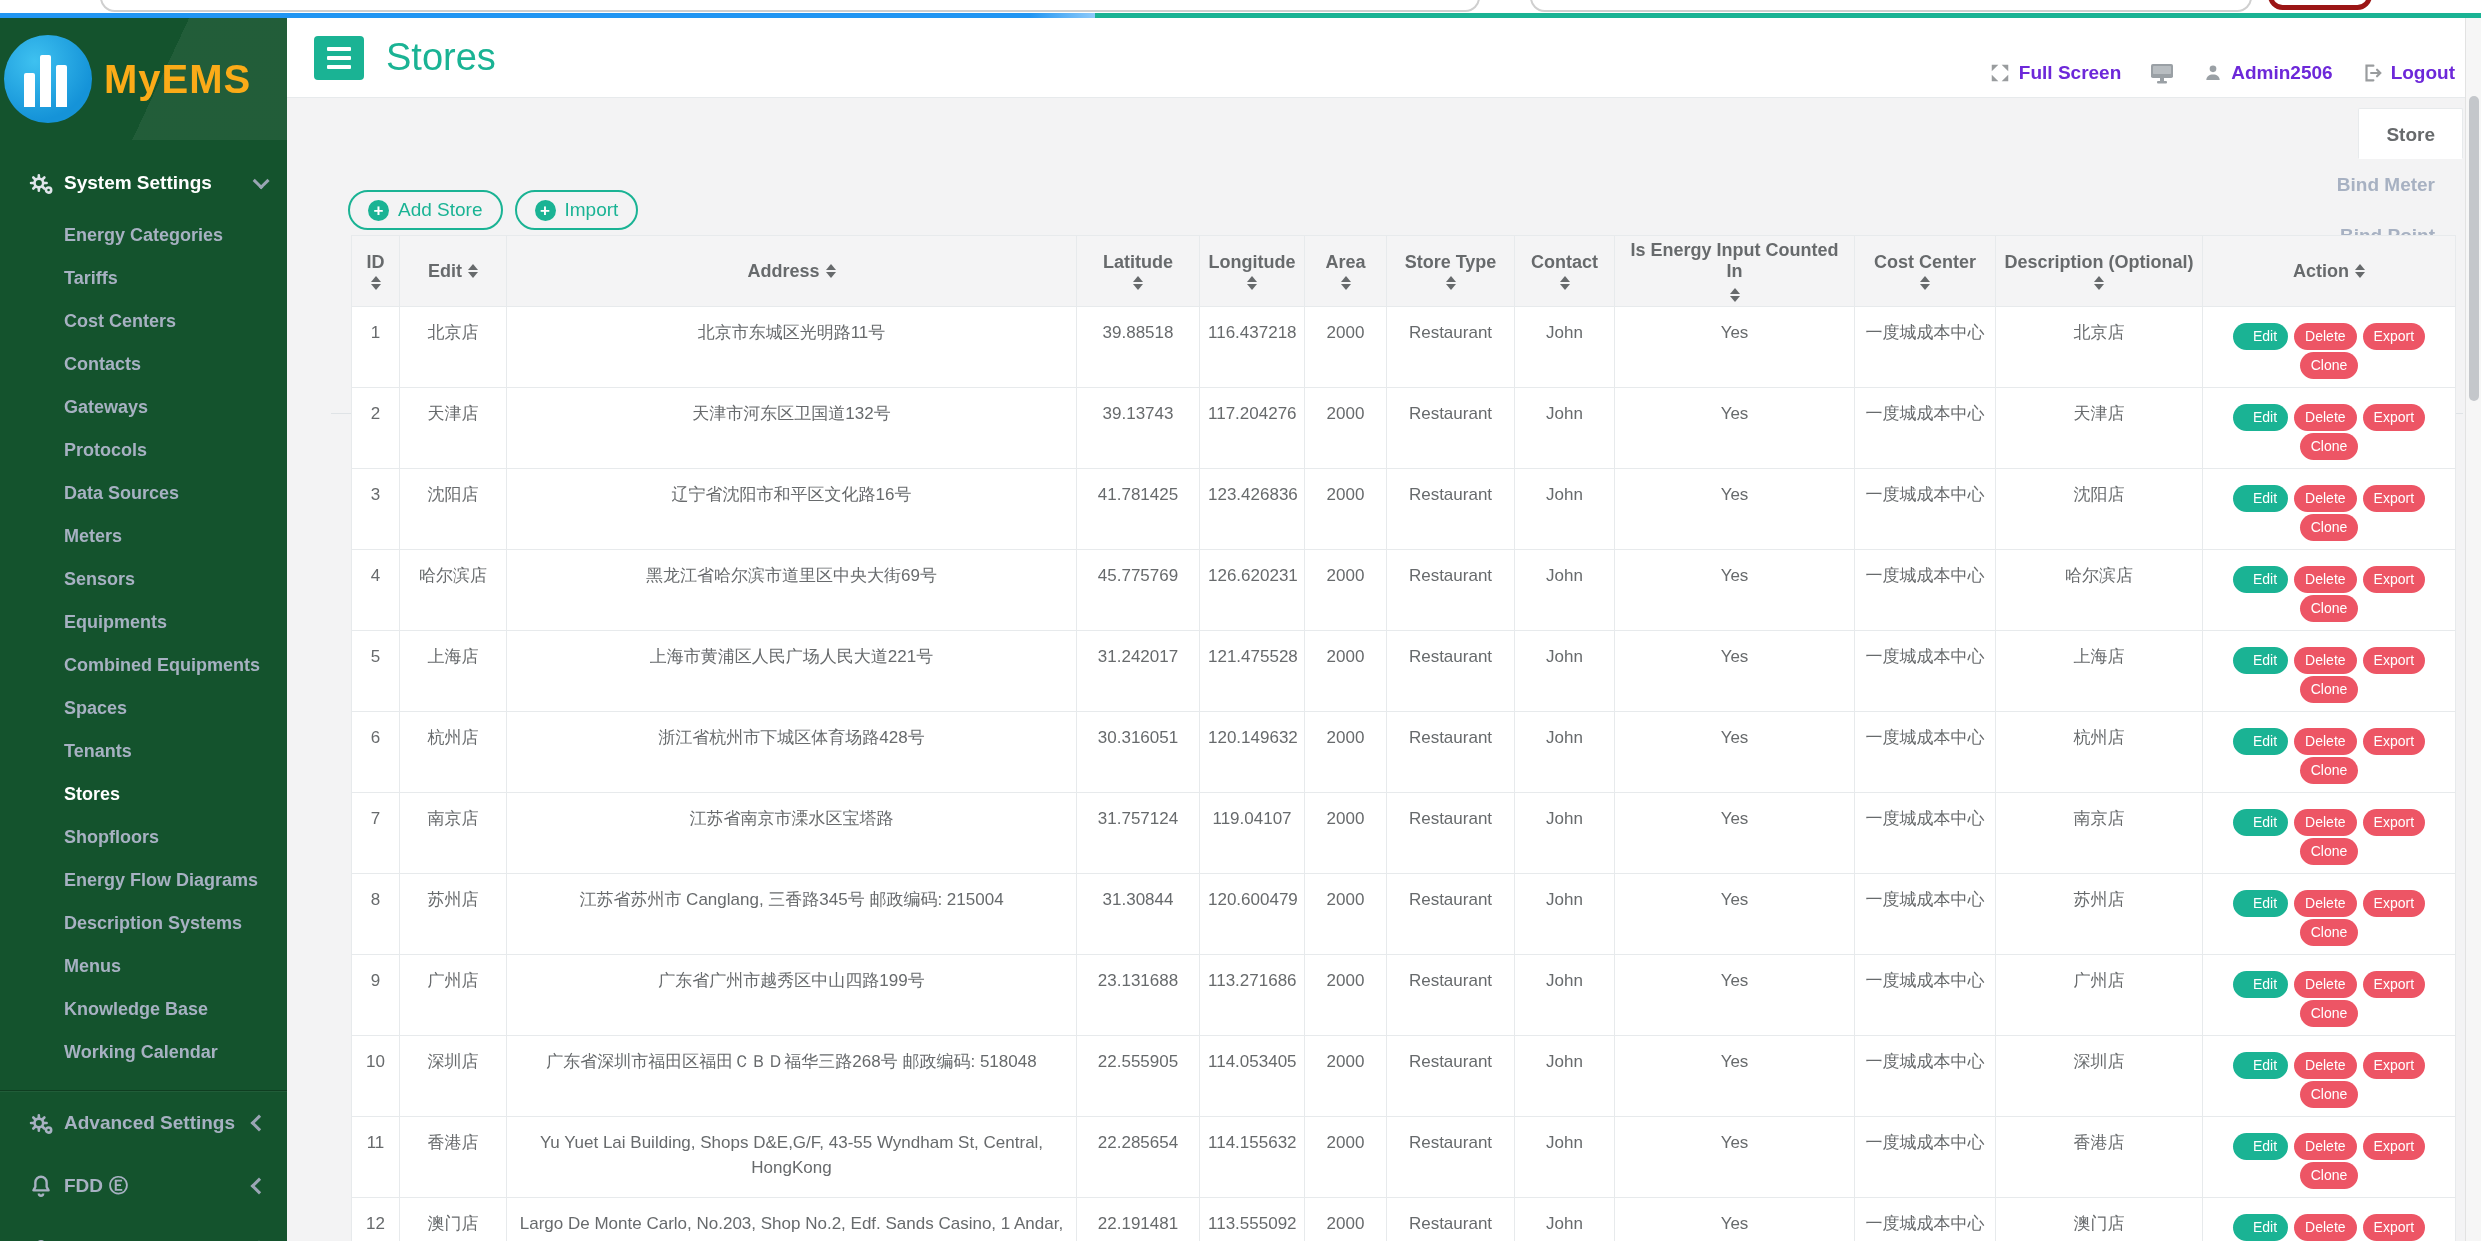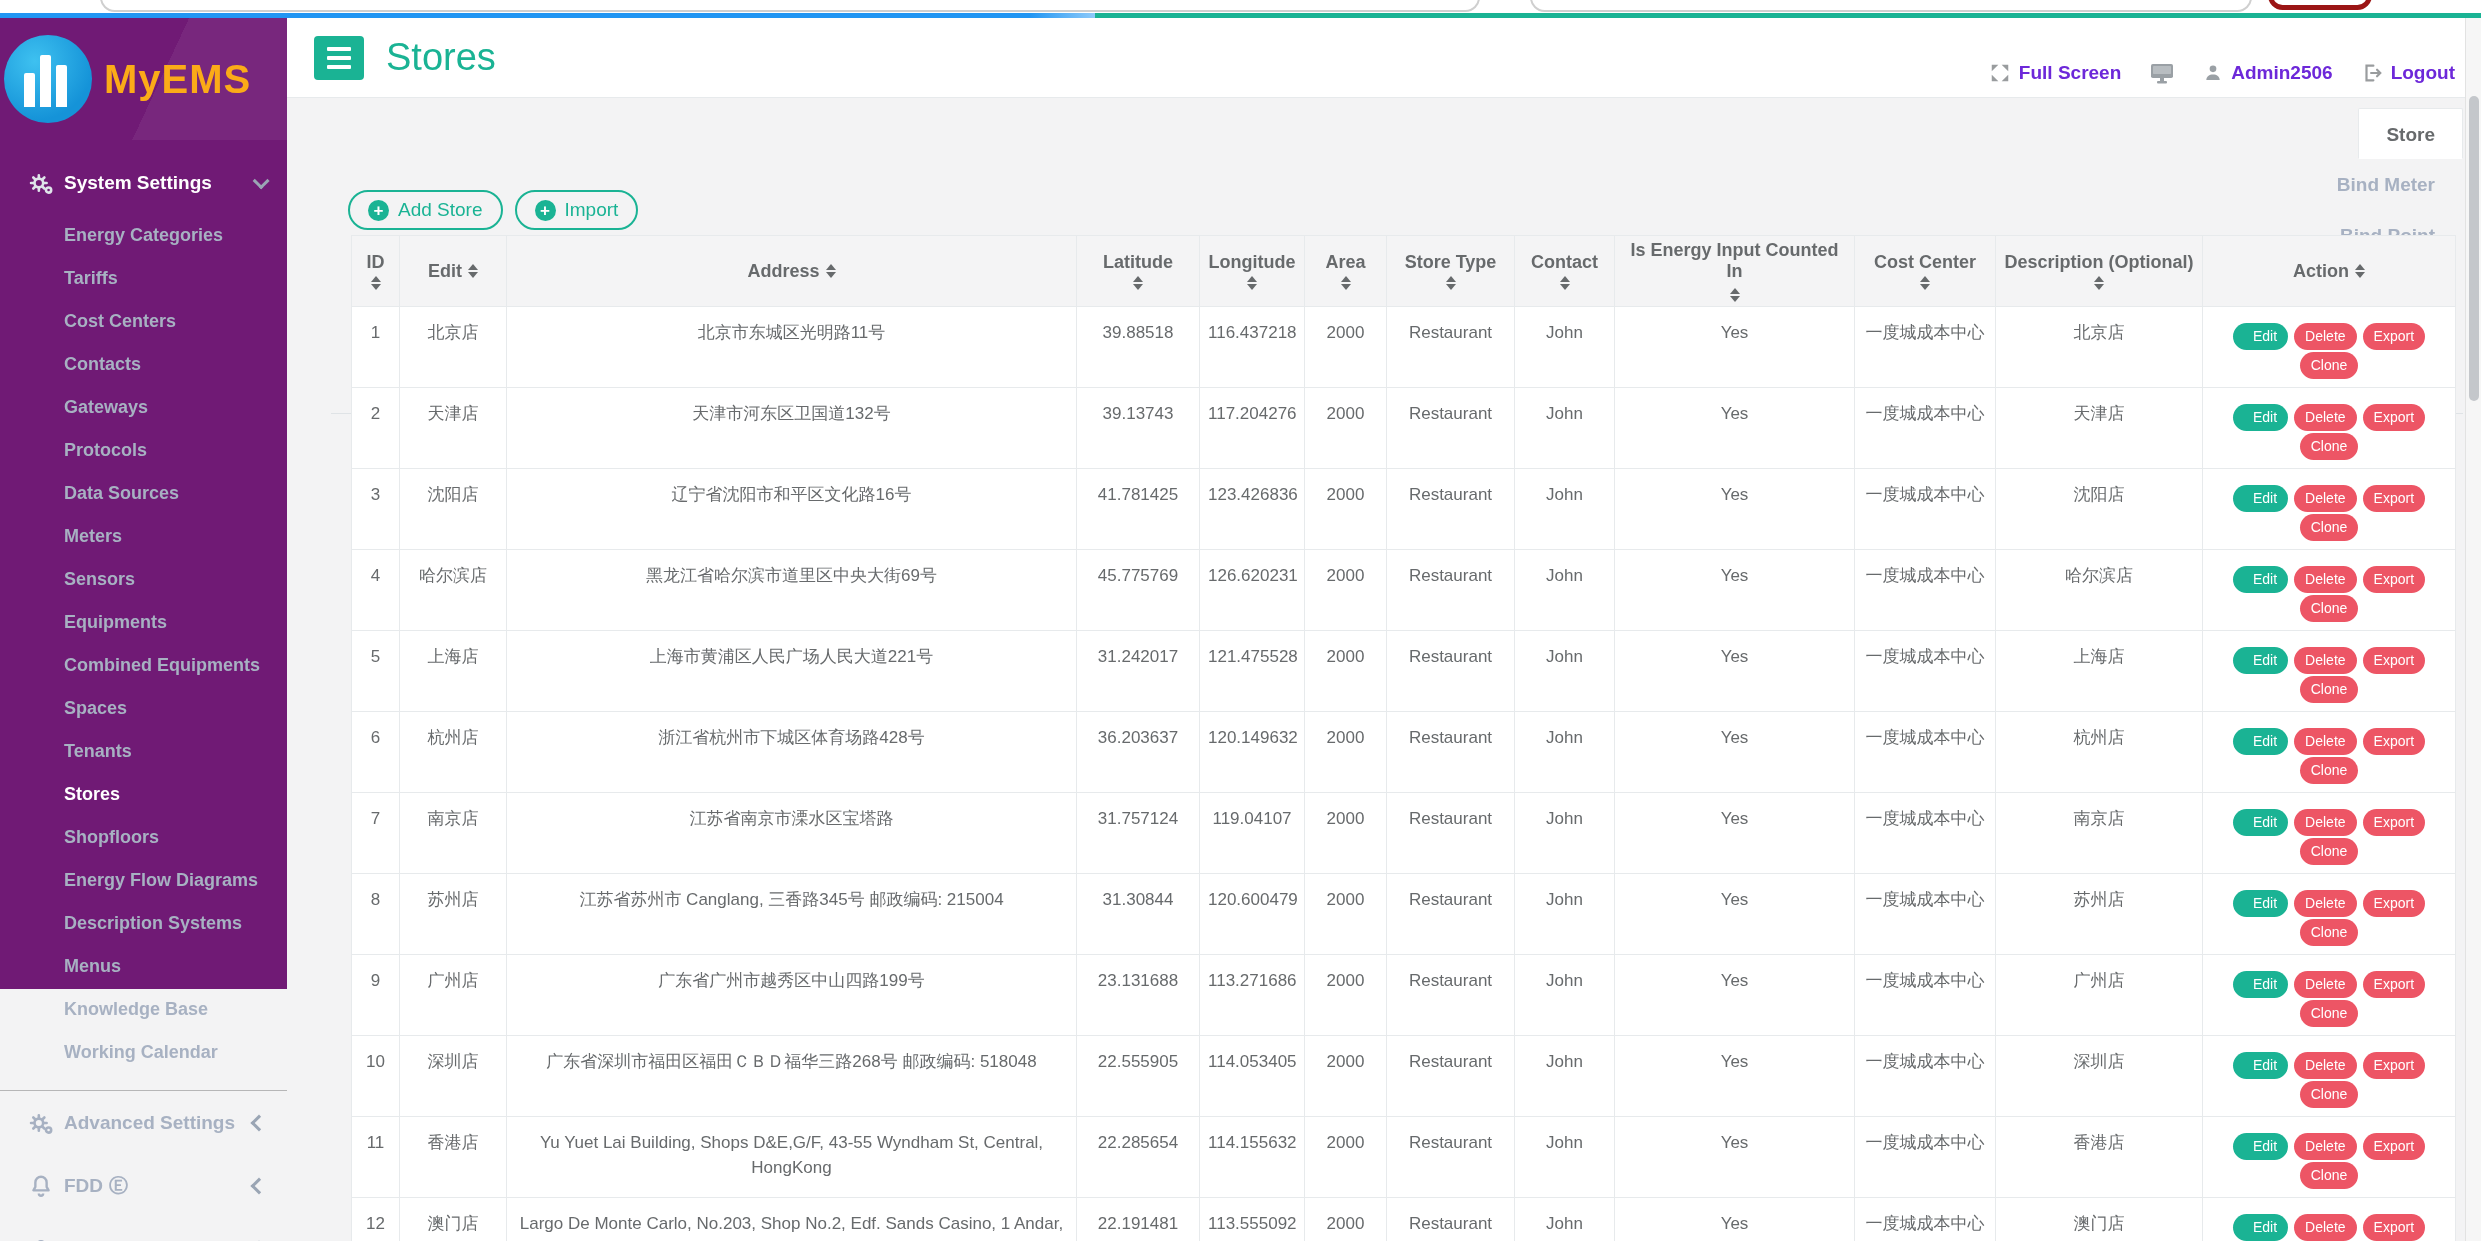--- a/index.html
+++ b/index.html
@@ -12,21 +12,21 @@
   .strip-pill { position:absolute; top:-17px; height:29px; border:2px solid #cfcfcf; border-radius:15px; background:#fff; }
   .strip-pill.red { border:5px solid #9b1515; background:#fff; top:-19px; }
 
   
   .progress-line { position:absolute; left:0; top:13px; width:2481px; height:5px; z-index:59; display:flex; }
   .pl-blue  { width:1030px; background:#2196f3; }
   .pl-fade  { width:65px;  background:linear-gradient(90deg,#2196f3,#8ecaf9); }
   .pl-green { flex:1; background:#1ab394; }
 
   
-  .sidebar { position:absolute; left:0; top:18px; width:287px; height:971px; background:#701a75; z-index:10; }
+  .sidebar { position:absolute; left:0; top:18px; width:287px; height:1223px; background:#14532d; z-index:10; }
   .brand { position:relative; height:122px; background:linear-gradient(115deg, rgba(255,255,255,0) 55%, rgba(255,255,255,.06) 55%); display:flex; align-items:center; }
   .logo-circle { position:relative; width:88px; height:88px; margin-left:4px; border-radius:50%;
                  background:radial-gradient(circle at 35% 30%, #3ec1f0, #1593d8 70%); overflow:hidden; flex:none; }
   .logo-bars { position:absolute; left:20px; bottom:16px; display:flex; align-items:flex-end; gap:5px; }
   .logo-bars i { display:block; width:11px; background:#fff; border-radius:2px 2px 0 0; }
   .logo-bars i:nth-child(1){ height:34px; } .logo-bars i:nth-child(2){ height:52px; } .logo-bars i:nth-child(3){ height:42px; }
   .brand-name { font-size:40px; font-weight:800; color:#fbab18; margin-left:12px; letter-spacing:1px; }
 
   .nav-head { display:flex; align-items:center; height:50px; padding:0 22px 0 28px; color:#ffffff; font-size:19px; font-weight:700; margin-top:18px; cursor:pointer; }
   .nav-head .icon { width:26px; height:26px; margin-right:10px; color:#dfe4ea; flex:none; }
@@ -516,21 +516,21 @@
                   <span class="pill red">Delete</span>
                   <span class="pill red">Export</span>
                   <span class="pill red">Clone</span>
                 </div>
               </td>
             </tr>
             <tr>
               <td>6</td>
               <td>杭州店</td>
               <td>浙江省杭州市下城区体育场路428号</td>
-              <td>36.203637</td>
+              <td>30.316051</td>
               <td>120.149632</td>
               <td>2000</td>
               <td>Restaurant</td>
               <td>John</td>
               <td>Yes</td>
               <td>一度城成本中心</td>
               <td>杭州店</td>
               <td>
                 <div class="actions">
                   <span class="pill green">Edit</span>

